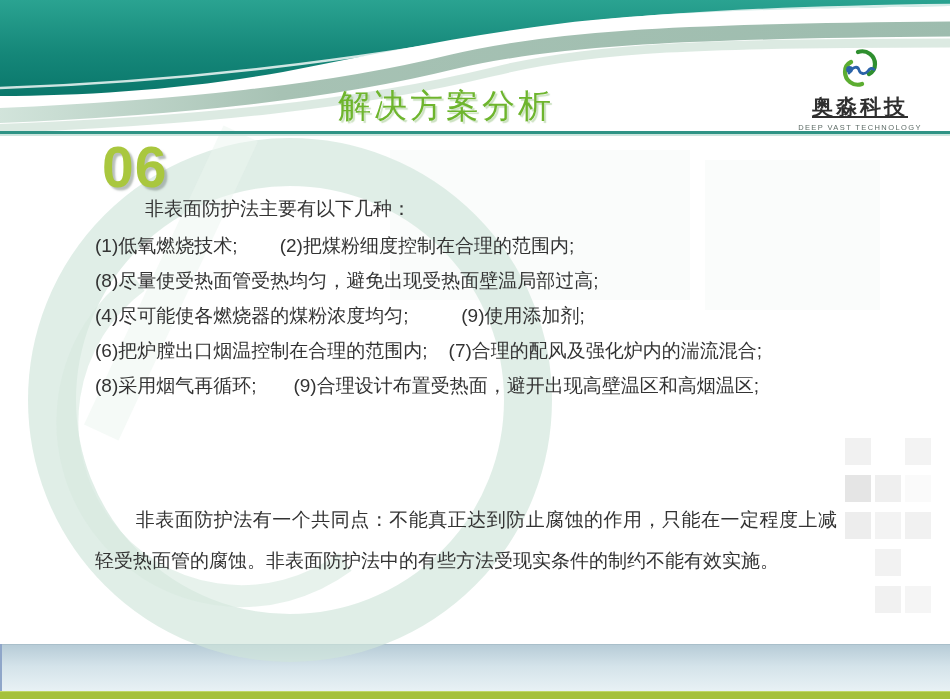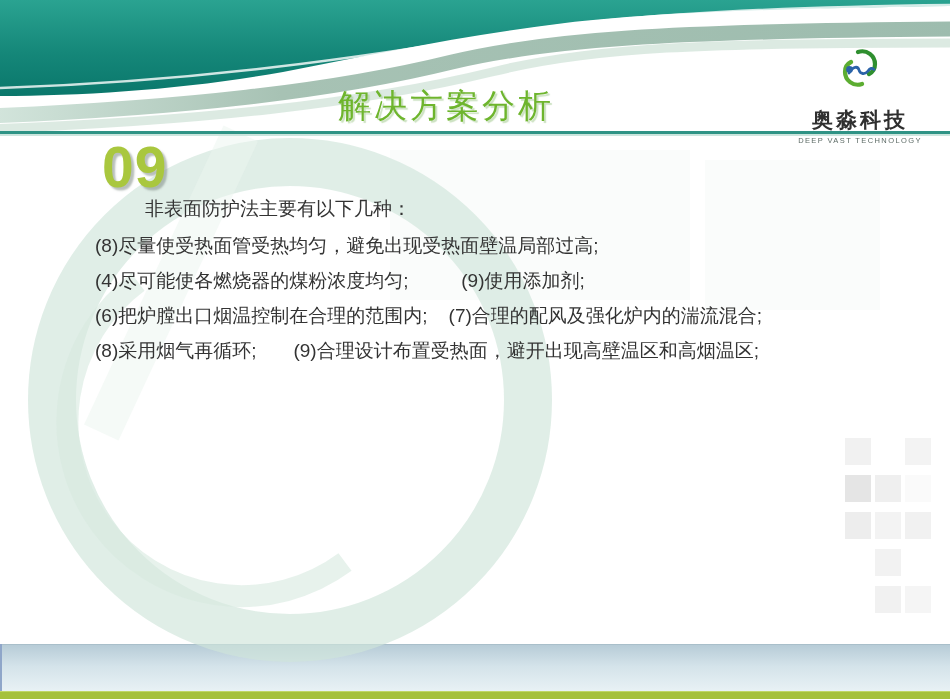--- a/index.html
+++ b/index.html
@@ -24,21 +24,21 @@
   .footer-bar{position:absolute;left:0;top:691px;width:950px;height:8px;z-index:3;
     background:#a5c13c;border-top:1px solid #c0d766;}
   .footer-left-edge{position:absolute;left:0;top:644px;width:2px;height:47px;z-index:4;
     background:#8fa6c9;}
 
   
   .slide-title{position:absolute;left:338px;top:84px;
     font-size:33px;font-weight:400;letter-spacing:3px;color:#6eb52d;
     text-shadow:2px 2px 1px rgba(160,200,140,0.55);white-space:nowrap;}
   .logo{position:absolute;left:778px;top:48px;width:164px;text-align:center;}
-  .logo-name{font-size:21px;font-weight:bold;color:#2f2f2f;letter-spacing:3px;margin-top:14px;white-space:nowrap;}
+  .logo-name{font-size:21px;font-weight:bold;color:#2f2f2f;letter-spacing:3px;margin-top:1px;white-space:nowrap;text-decoration:underline;}
   .logo-tagline{font-size:7.5px;color:#5d6b66;letter-spacing:1.4px;margin-top:2px;white-space:nowrap;}
 
   
   .intro{position:absolute;left:95px;top:196px;padding-left:50px;
     font-size:19px;color:#333;white-space:pre;}
   .methods{position:absolute;left:95px;top:228px;}
   .method-line{font-size:19px;line-height:35px;color:#333;white-space:pre;}
   .summary{position:absolute;left:95px;top:499px;width:742px;
     font-size:19px;line-height:41px;color:#333;text-indent:2.15em;text-align:justify;}
 </style>
@@ -65,30 +65,32 @@
     <div class="sq" style="left:875px;top:475px;background:#efefef"></div>
     <div class="sq" style="left:905px;top:475px;background:#fafafa"></div>
     <div class="sq" style="left:845px;top:512px;background:#ededed"></div>
     <div class="sq" style="left:875px;top:512px;background:#f3f3f3"></div>
     <div class="sq" style="left:905px;top:512px;background:#f1f1f1"></div>
     <div class="sq" style="left:875px;top:549px;background:#f2f2f2"></div>
     <div class="sq" style="left:875px;top:586px;background:#f1f1f1"></div>
     <div class="sq" style="left:905px;top:586px;background:#f5f5f5"></div>
   </div>
 
-  <div class="section-number">09</div>
+  <div class="section-number">06</div>
 
   <div class="content">
     <div class="intro">非表面防护法主要有以下几种：</div>
     <div class="methods">
+      <div class="method-line">(1)低氧燃烧技术;        (2)把煤粉细度控制在合理的范围内;</div>
       <div class="method-line">(8)尽量使受热面管受热均匀，避免出现受热面壁温局部过高;</div>
       <div class="method-line">(4)尽可能使各燃烧器的煤粉浓度均匀;          (9)使用添加剂;</div>
       <div class="method-line">(6)把炉膛出口烟温控制在合理的范围内;    (7)合理的配风及强化炉内的湍流混合;</div>
       <div class="method-line">(8)采用烟气再循环;       (9)合理设计布置受热面，避开出现高壁温区和高烟温区;</div>
     </div>
+    <div class="summary">非表面防护法有一个共同点：不能真正达到防止腐蚀的作用，只能在一定程度上减轻受热面管的腐蚀。非表面防护法中的有些方法受现实条件的制约不能有效实施。</div>
   </div>
 
   <div class="header">
     <svg width="950" height="140" viewBox="0 0 950 140">
       <defs>
         <linearGradient id="tealGrad" x1="0" y1="0" x2="0" y2="1">
           <stop offset="0" stop-color="#2aa391"></stop>
           <stop offset="0.55" stop-color="#158779"></stop>
           <stop offset="1" stop-color="#0a776b"></stop>
         </linearGradient>

